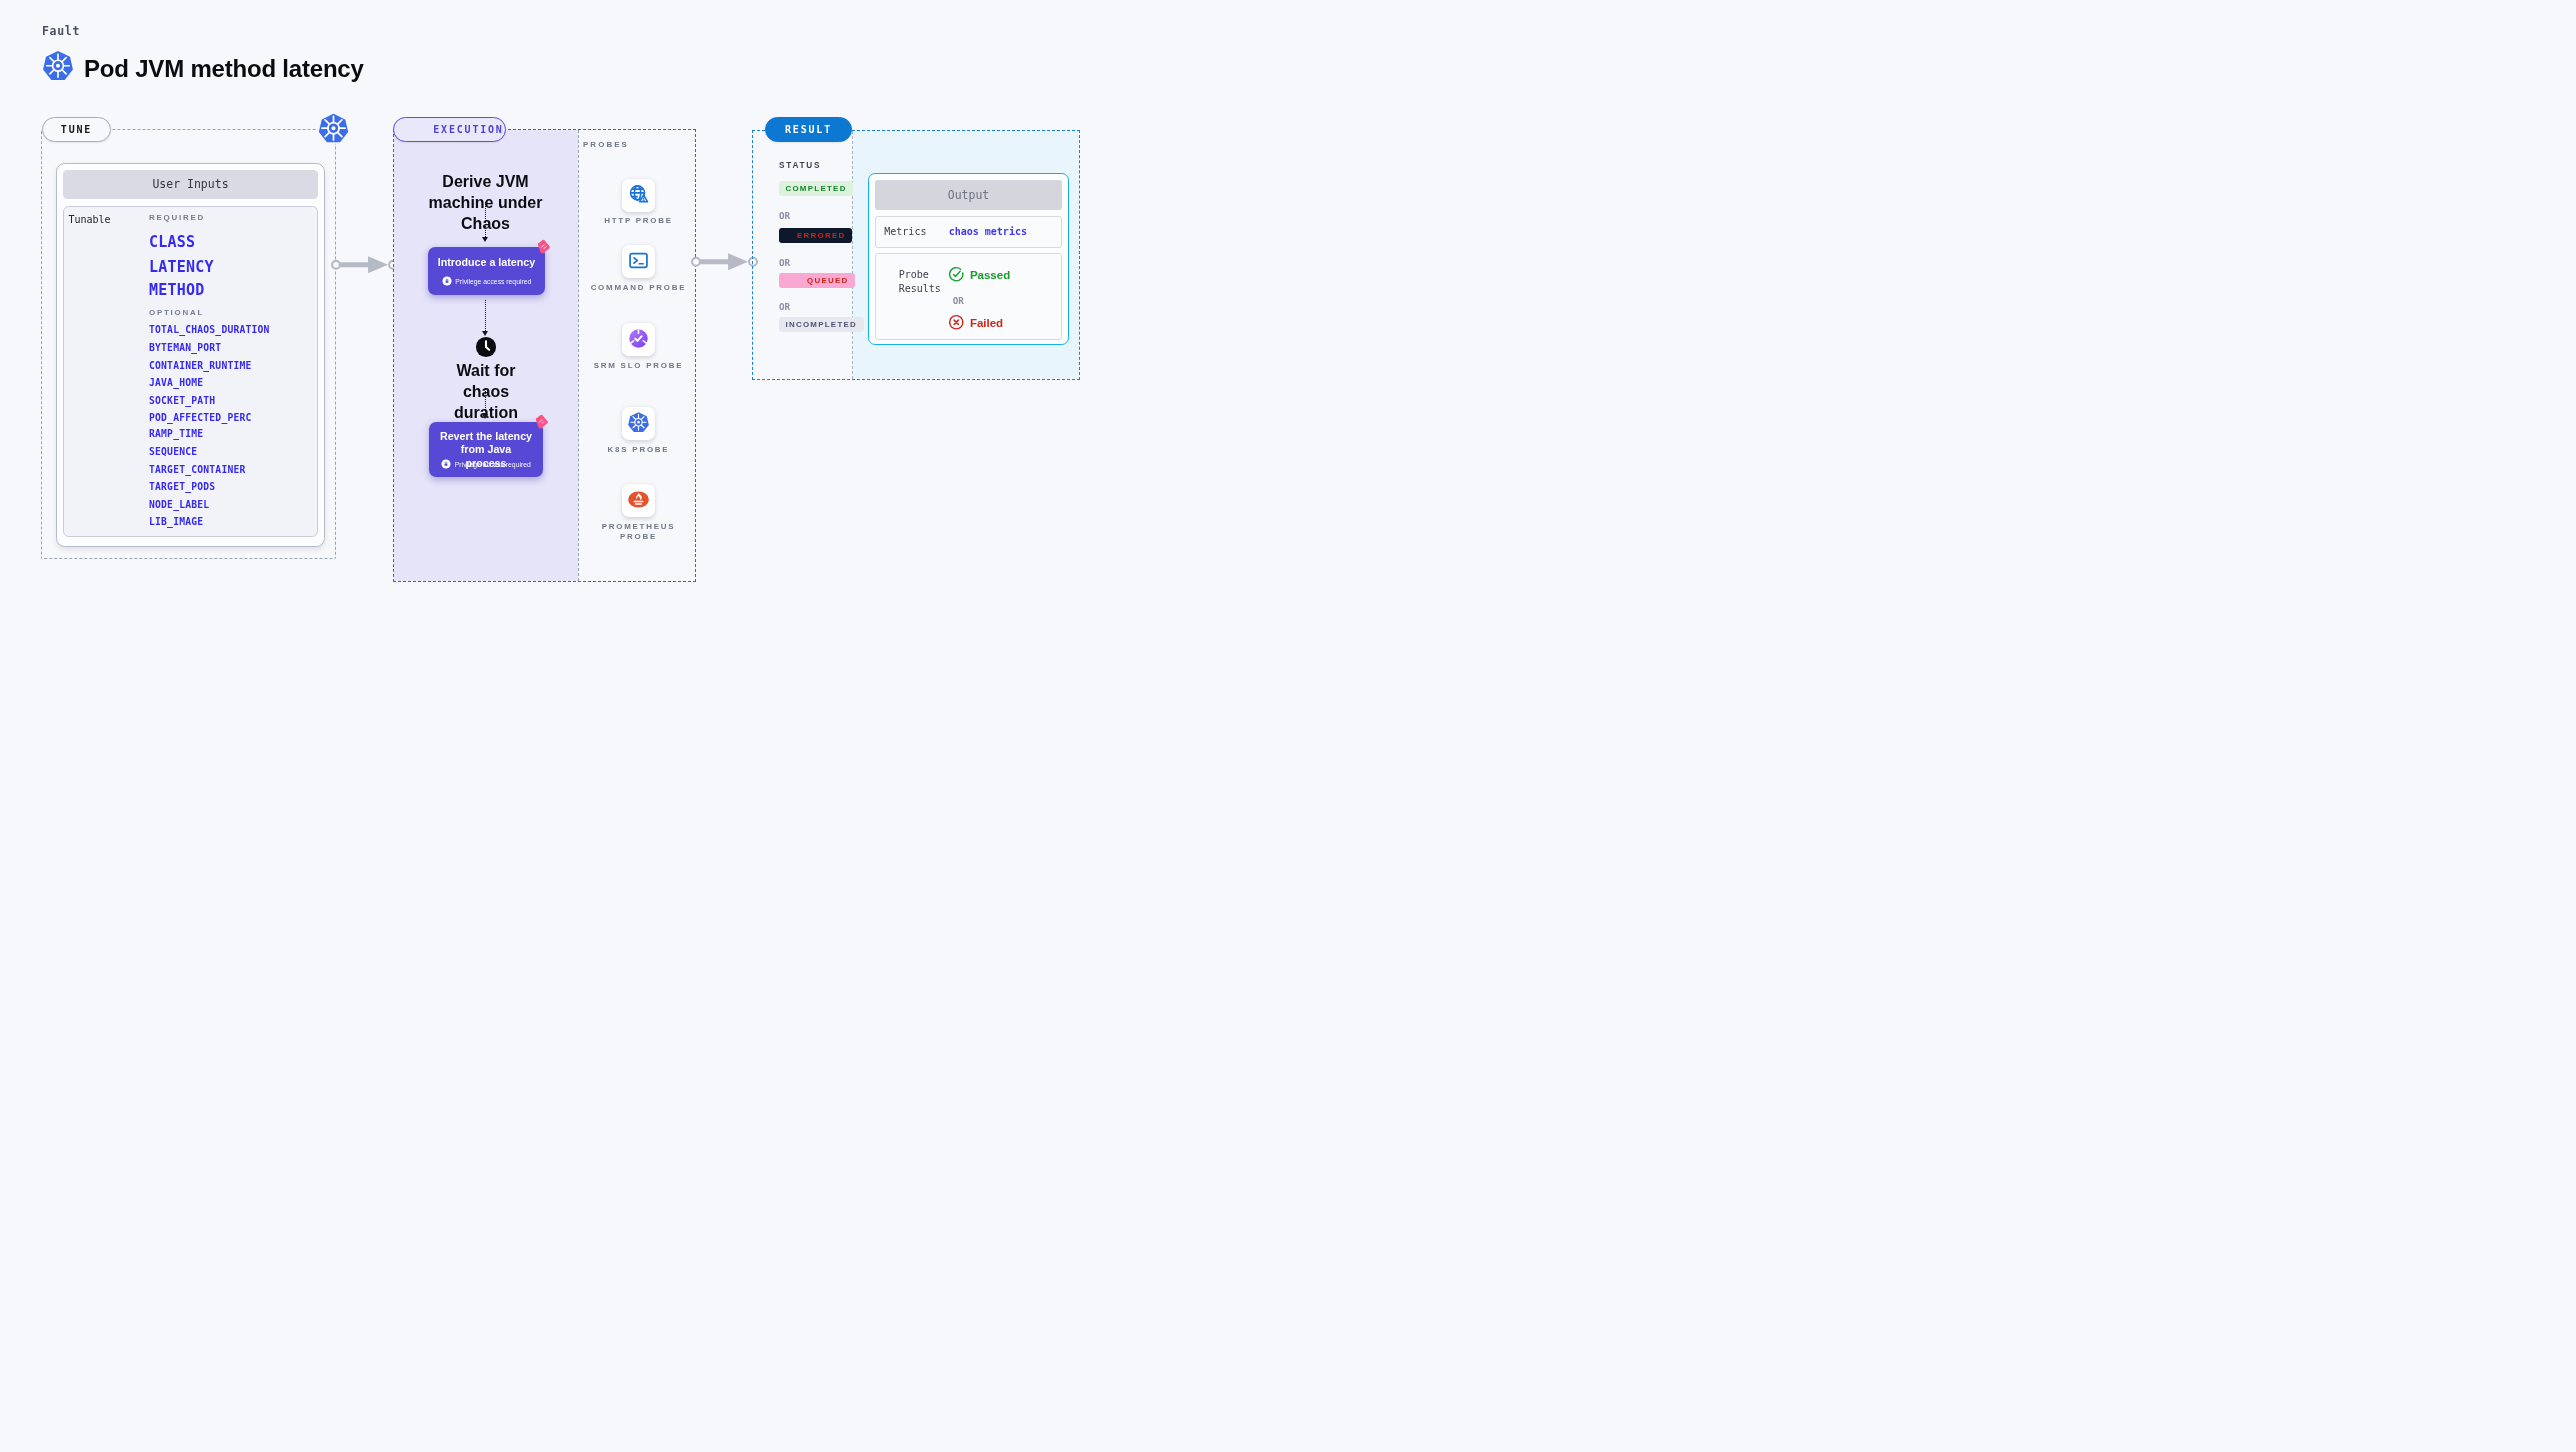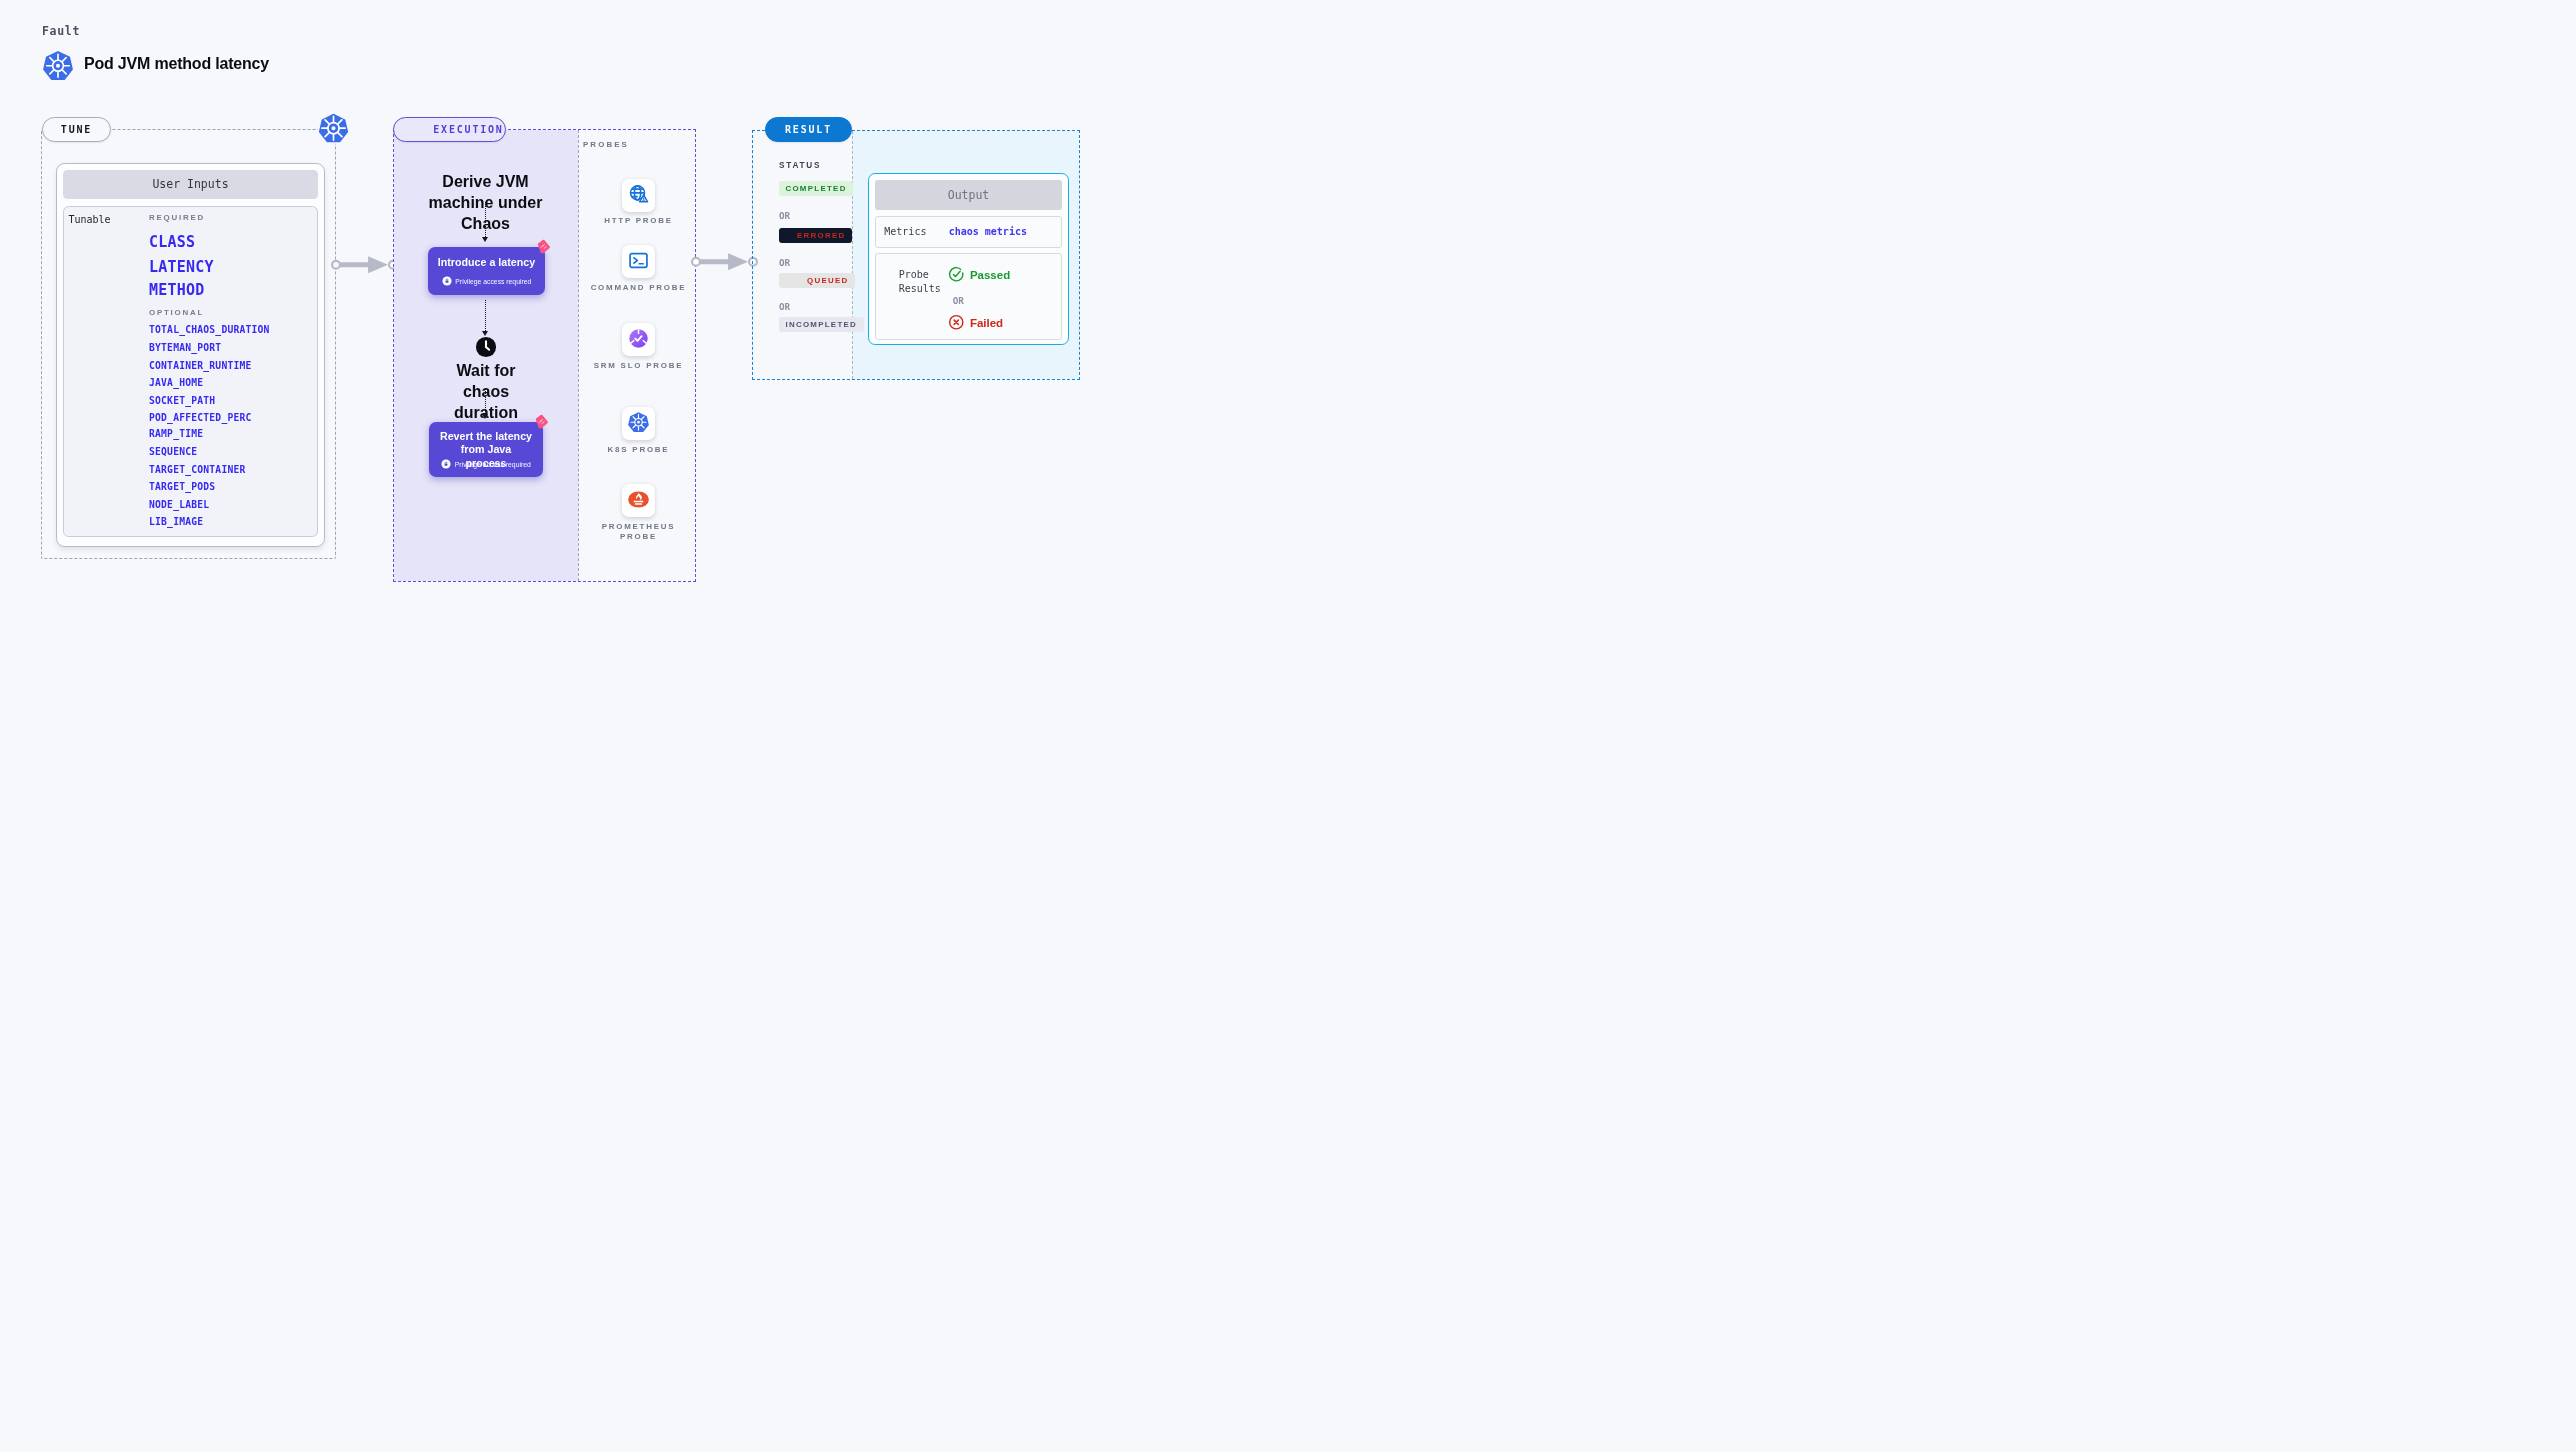--- a/index.html
+++ b/index.html
@@ -4,21 +4,21 @@
 <style>
   * { margin:0; padding:0; box-sizing:border-box; }
   html,body { background:#f7f8fb; }
   body { font-family:"Liberation Sans", sans-serif; }
   .canvas { position:relative; width:1103px; height:622px; background:#f7f8fb; overflow:hidden; }
   .abs { position:absolute; }
 
   
   .fault-label { left:42px; top:24px; font:11.5px "DejaVu Sans Mono",monospace; font-weight:600; color:#4a5160; letter-spacing:0.7px; }
   .title-logo { left:42px; top:50px; width:32px; height:32px; }
-  .page-title { left:84px; top:55px; font-size:16px; font-weight:800; color:#0b0c10; letter-spacing:-0.2px; }
+  .page-title { left:84px; top:55px; font-size:24px; font-weight:800; color:#0b0c10; letter-spacing:-0.2px; }
 
   
   .pill { height:25px; border-radius:13px; display:flex; align-items:center; justify-content:center;
           font-family:"DejaVu Sans Mono",monospace; font-weight:700; font-size:10px; letter-spacing:1.8px; z-index:5;
           box-shadow:0 0.7px 2.1px rgba(20,20,40,.10); }
   .pill-tune { left:42px; top:117px; width:69px; background:#f7f8fb; border:1.4px solid #a7aeb9; color:#15161a; }
   .pill-exec { left:393px; top:117px; width:113px; background:#e9e8fb; border:1.4px solid #5b50d7; color:#4d43d2;padding-left:38px; }
   .pill-result { left:765px; top:117px; width:87px; background:#0d78d1; border:1.4px solid #0d78d1; color:#ffffff; }
 
   
@@ -73,21 +73,21 @@
                 box-shadow:0 1.4px 4.3px rgba(40,45,70,.18); display:flex; align-items:center; justify-content:center; }
   .probe-card svg { width:23px; height:23px; }
   .probe-lbl { left:191px; width:107px; text-align:center; font-size:7.9px; font-weight:700; letter-spacing:1.8px;
                color:#6f7787; line-height:1.25; }
 
   
   .status-label { left:26px; top:30px; font-size:8.2px; font-weight:800; letter-spacing:1.8px; color:#3c4254; }
   .pbadge { left:26px; padding:2.9px 6.4px; border-radius:2.9px; font-size:7.9px; font-weight:800; letter-spacing:1.3px; }
   .b-completed { background:#dcf2dd; color:#17842c; }
   .b-errored   { background:#0f172a; color:#c7271a;padding-left:18px; }
-  .b-queued    { background:#e5e5e5; color:#c7271a;padding-left:28px; }
+  .b-queued    { background:#f9a8d4; color:#c7271a;padding-left:28px; }
   .b-incompleted { background:#e7e8ef; color:#4d5470; }
   .or { font-family:"DejaVu Sans Mono",monospace; font-size:9.3px; font-weight:600; color:#8b91a3; }
   .or-status { left:26px; }
 
   
   .out-card { left:115px; top:42px; width:201px; height:172px; background:#fcfdfe; border:1.8px solid #14aee6; border-radius:7.2px; }
   .out-band { position:absolute; left:5.7px; top:5.7px; right:5.7px; height:30px; background:#d5d5de; border-radius:2.9px;
               display:flex; align-items:center; justify-content:center; font-family:"DejaVu Sans Mono",monospace;
               font-size:11.5px; color:#6d7380; }
   .out-row { position:absolute; left:5.7px; right:5.7px; background:#fafbfd; border:1.1px solid #d7dae3; border-radius:2.9px; }

